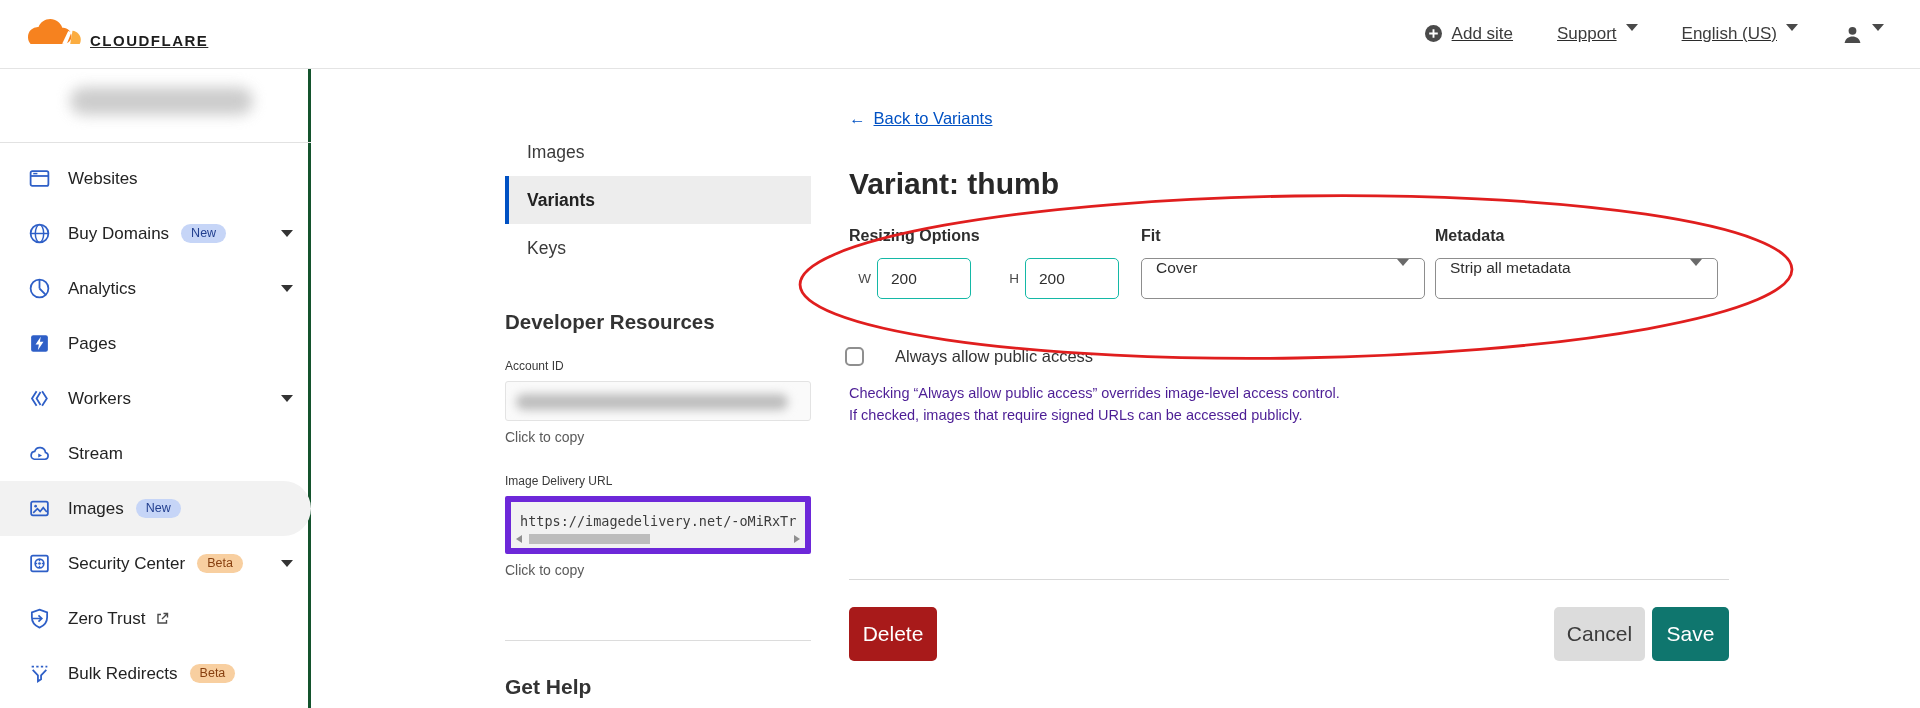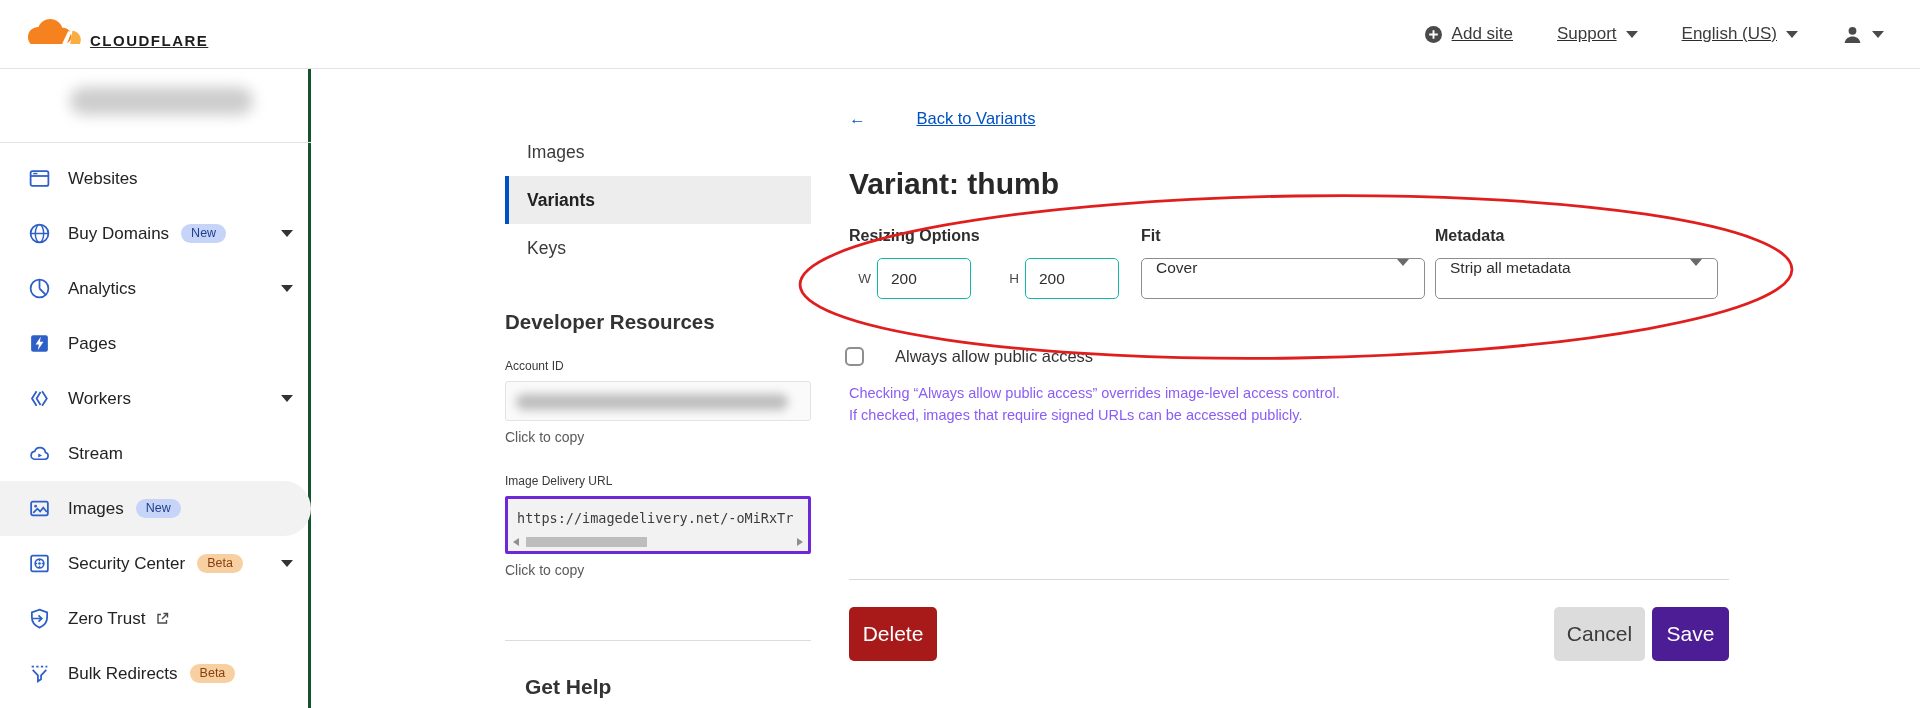--- a/index.html
+++ b/index.html
@@ -10,21 +10,21 @@
   }
   
   .topbar {
     position:absolute; top:0; left:0; width:1920px; height:69px;
     border-bottom:1px solid #e4e4e4; display:flex; align-items:center;
     justify-content:space-between; padding:0 36px 0 20px; background:#fff; z-index:5;text-decoration:underline;
   }
   .logo { display:flex; align-items:flex-end; gap:6px; }
   .logo-word { font-size:15px; font-weight:bold; letter-spacing:1.5px; color:#1d1d1d; padding-bottom:2px;}
   .topbar-right { display:flex; align-items:center; gap:44px; }
-  .top-item { display:flex; align-items:center; gap:9px; font-size:17px; color:#3c3c3c; cursor:pointer; }
+  .top-item { display:flex; gap:9px; font-size:17px; color:#3c3c3c; cursor:pointer; }
   .tri { width:0; height:0; border-left:6px solid transparent; border-right:6px solid transparent; border-top:7px solid #4a4a4a; }
   
   .sidebar {
     position:absolute; top:69px; left:0; width:311px; height:639px;
     border-right:3px solid #14532d; background:#fff; z-index:4;
   }
   .acct-blur { position:absolute; top:18px; left:70px; width:183px; height:28px;
     background:#c4c4c4; border-radius:14px; filter:blur(7px); opacity:.85; }
   .side-divider { position:absolute; top:73px; left:0; width:311px; border-top:1px solid #e2e2e2; }
   .side-nav { position:absolute; top:82px; left:0; width:311px; }
@@ -44,62 +44,62 @@
   .subnav-item { height:48px; display:flex; align-items:center; padding-left:22px; font-size:17.5px; color:#3a3a3a; cursor:pointer; }
   .subnav-item.selected { background:#ededed; border-left:4px solid #0051c3; padding-left:18px; font-weight:bold; color:#222; }
   .dev-title { margin-top:38px; font-size:20.5px; font-weight:bold; color:#333; }
   .field-label { margin:25px 0 8px; font-size:12px; color:#3a3a3a; }
   .copy-box { position:relative; width:306px; height:40px; background:#fafafa;
     border:1px solid #e3e3e3; border-radius:3px; cursor:pointer; }
   .copy-blur { position:absolute; top:12px; left:10px; width:272px; height:16px;
     background:#bdbdbd; border-radius:8px; filter:blur(5px); }
   .copy-hint { margin-top:8px; font-size:14px; color:#5a5a5a; }
   .url-box { position:relative; width:306px; height:58px; background:#f2f2f2;
-    border:3px solid #6d28d9; border-radius:2px; overflow:hidden; cursor:pointer; }
+    border:6px solid #6d28d9; border-radius:2px; overflow:hidden; cursor:pointer; }
   .url-text { font-family:"DejaVu Sans Mono", monospace; font-size:13.5px; color:#3d3d3d;
     white-space:nowrap; padding:11px 0 0 9px; }
   .hscroll { position:absolute; left:0; bottom:2px; width:100%; height:13px; }
   .hs-arrow { position:absolute; top:2px; width:0; height:0; border-top:4.5px solid transparent; border-bottom:4.5px solid transparent; }
   .hs-left { left:5px; border-right:6px solid #8f8f8f; }
   .hs-right { right:5px; border-left:6px solid #8f8f8f; }
   .hs-thumb { position:absolute; top:1px; left:18px; width:121px; height:10px; background:#bdbdbd; }
   .sub-divider { margin-top:62px; border-top:1px solid #dcdcdc; }
-  .gethelp-title { margin-top:34px; font-size:21px; font-weight:bold; color:#333;margin-left:20px; }
+  .gethelp-title { margin-top:34px; font-size:21px; font-weight:bold; color:#333; }
   
   .main { position:absolute; top:69px; left:849px; width:880px; height:639px; z-index:2; }
   .back-link { position:absolute; top:40px; left:0; display:flex; align-items:center; gap:8px;
     color:#0051c3; font-size:16.5px; cursor:pointer; }
-  .back-link .txt { text-decoration:underline;margin-left:43px; }
+  .back-link .txt { text-decoration:underline; }
   .page-title { position:absolute; top:98px; left:0; font-size:30px; font-weight:bold; color:#282828; }
   .form-label { font-size:16px; font-weight:bold; color:#2e2e2e; margin-bottom:13px; }
   .grp { position:absolute; top:158px; }
   .grp-resize { left:0; }
   .grp-fit { left:292px; }
   .grp-meta { left:586px; }
   .dim-row { display:flex; align-items:center; }
   .dim-label { font-size:13.5px; color:#4a4a4a; width:14px; margin-left:8px; margin-right:6px; text-align:right; }
   .dim-input { width:94px; height:41px; border:1px solid #14b8a6; border-radius:5px;
     font-family:"Liberation Sans", sans-serif; font-size:15.5px; color:#2e2e2e; padding:0 0 0 13px; background:#fff; }
   .dim-gap { width:26px; }
   .select { position:relative; height:41px; border:1px solid #8d8d8d; border-radius:5px;
     background:#fff; display:flex; align-items:flex-start; padding-left:14px; font-size:15.5px; color:#2e2e2e; cursor:pointer; }
   .select .sel-caret { position:absolute; right:15px; width:0; height:0;
     border-left:6.5px solid transparent; border-right:6.5px solid transparent; border-top:7.5px solid #6a6a6a; }
   .sel-fit { width:284px; }
   .sel-meta { width:283px; }
   .chk-row { position:absolute; top:278px; left:0; display:flex; align-items:center; }
   .checkbox { width:19px; height:19px; border:2px solid #8f8f8f; border-radius:5px; background:#fff; margin-left:-4px; cursor:pointer; }
   .chk-label { margin-left:31px; font-size:16.5px; color:#333; }
-  .desc { position:absolute; top:314px; left:0; font-size:14.5px; color:#8b5cf6; line-height:21.5px; }
+  .desc { position:absolute; top:314px; left:0; font-size:14.5px; color:#4c1d95; line-height:21.5px; }
   .main-divider { position:absolute; top:510px; left:0; width:880px; border-top:1px solid #d9d9d9; }
   .btn { position:absolute; top:538px; height:54px; border:none; border-radius:5px;
     font-family:"Liberation Sans", sans-serif; font-size:21px; cursor:pointer; }
   .btn-delete { left:0; width:88px; background:#a81a1a; color:#fff; }
   .btn-cancel { left:705px; width:91px; background:#dcdcdc; color:#3c3c3c; }
-  .btn-save { left:803px; width:77px; background:#4c1d95; color:#fff; }
+  .btn-save { left:803px; width:77px; background:#0f766e; color:#fff; }
   
   .annotation { position:absolute; top:0; left:0; width:1920px; height:708px; pointer-events:none; z-index:10; }
   svg.ic { display:block; }
 </style>
 </head>
 <body>
 
 <div class="page">
 
   <header class="topbar">

